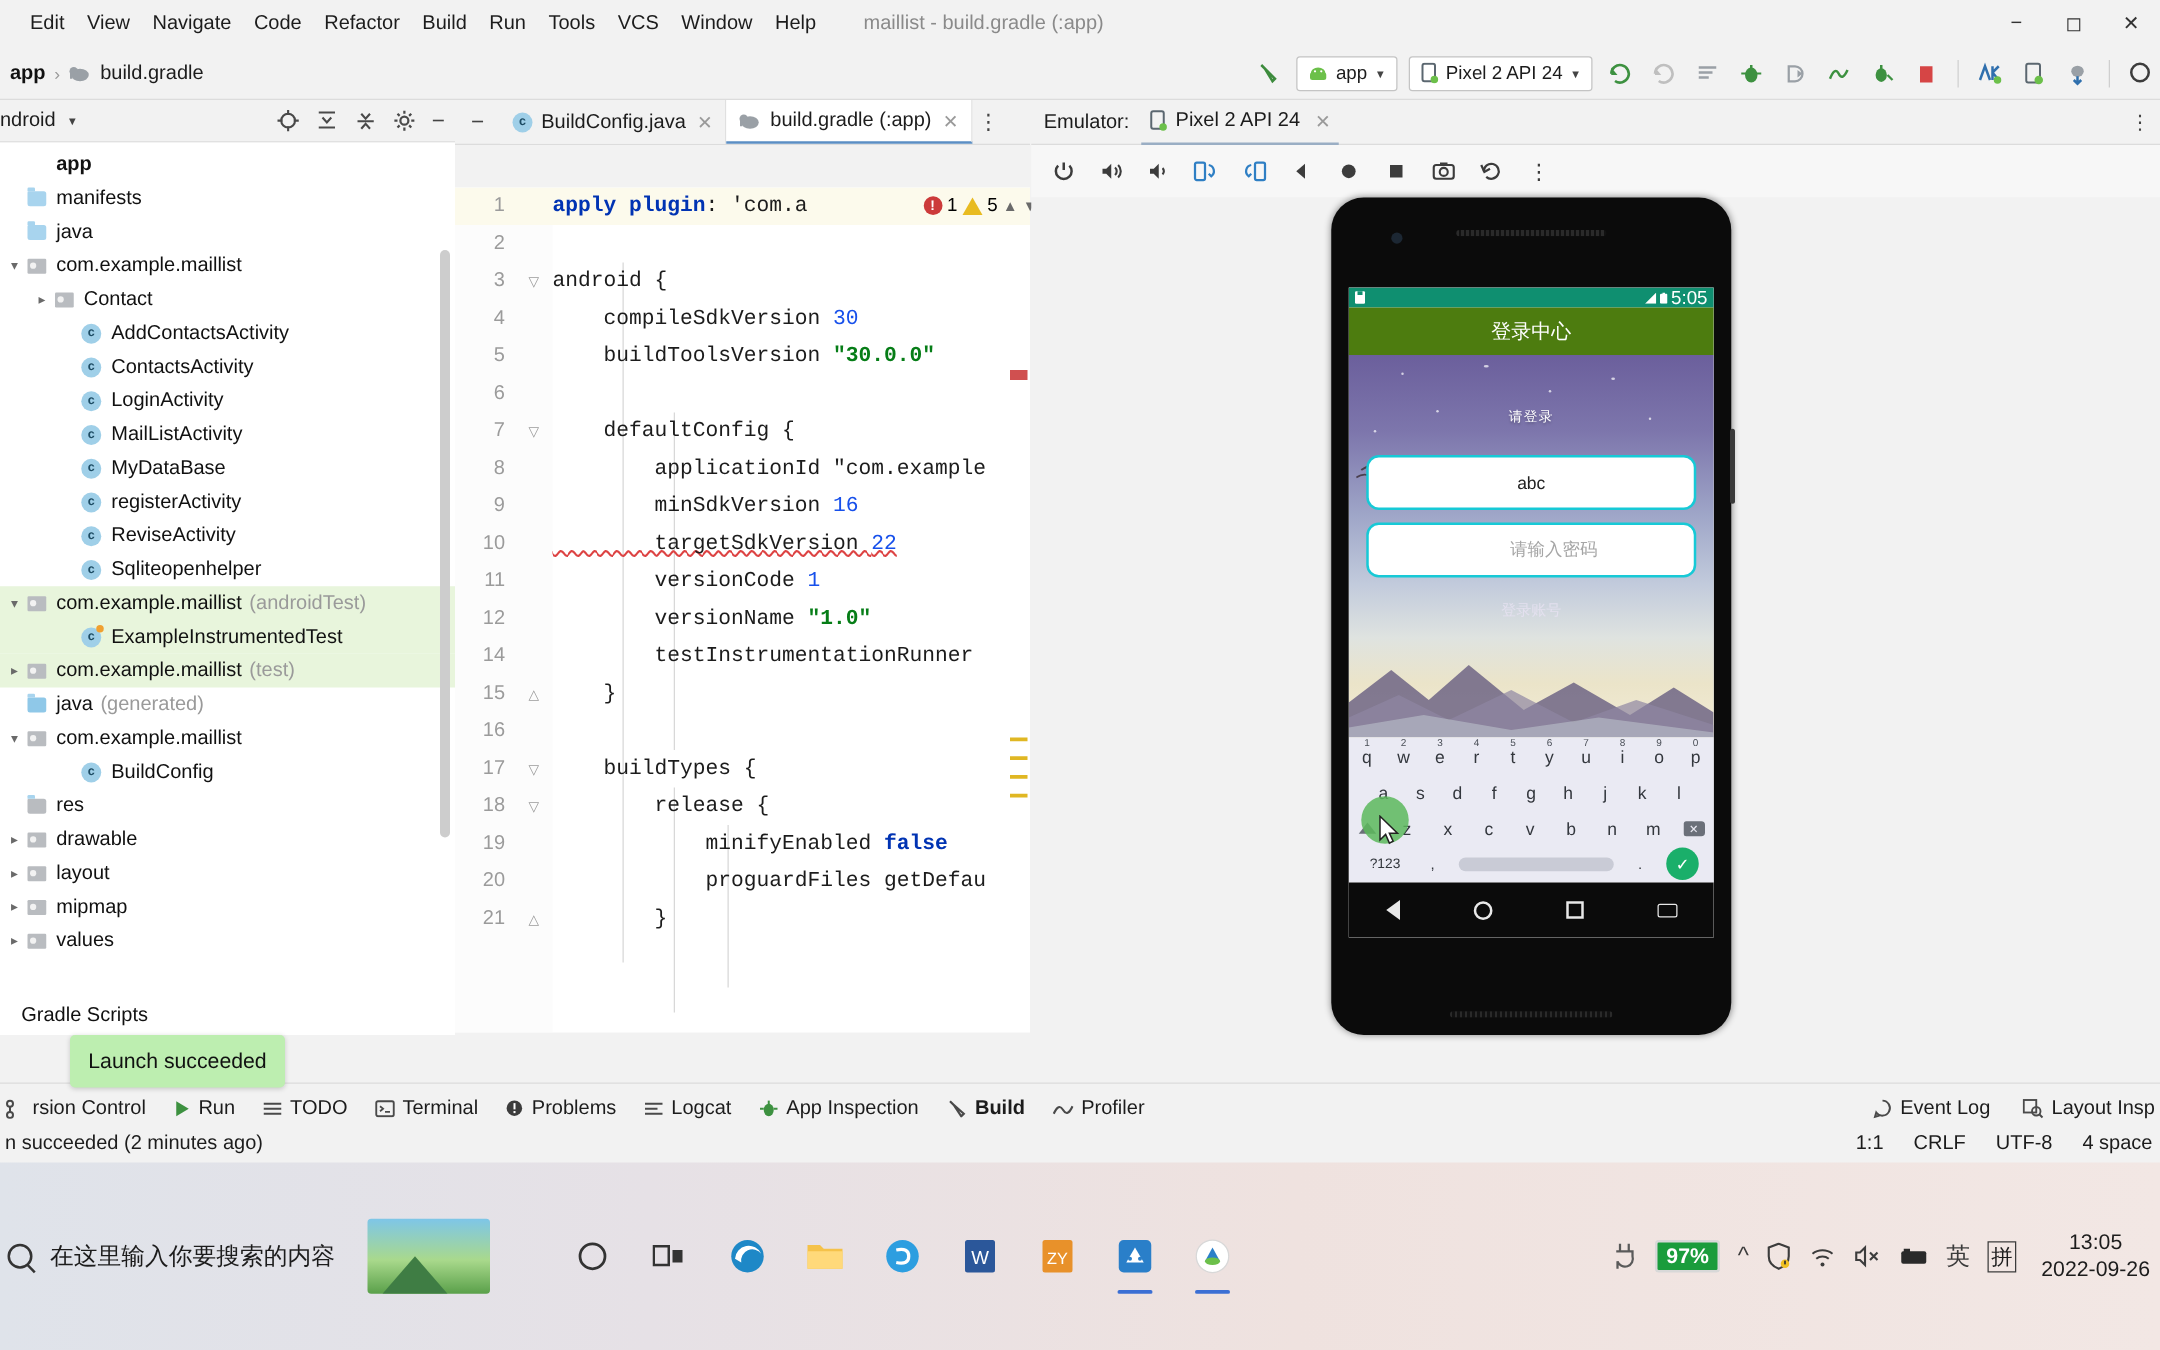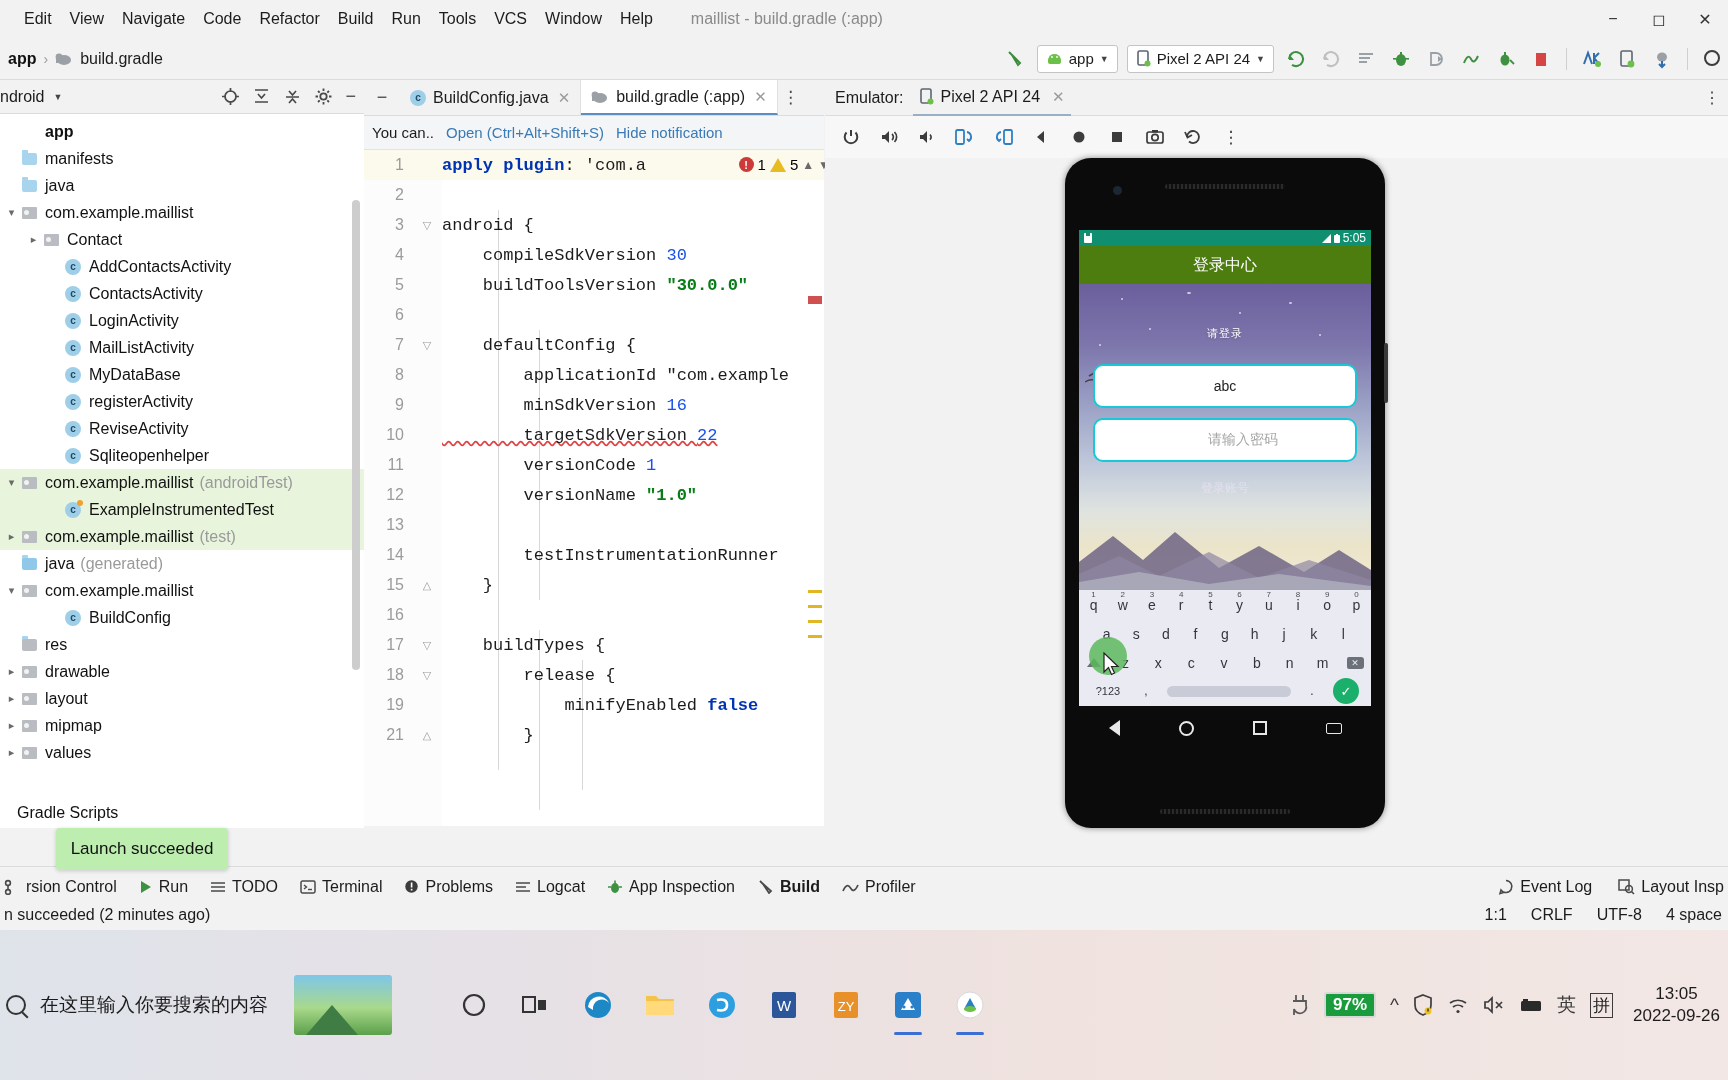--- a/index.html
+++ b/index.html
@@ -158,21 +158,21 @@
                    background-image: repeating-linear-gradient(90deg,#2a2a2a 0 2px,#111 2px 4px); }
   .phone-cam { position: absolute; left: 48px; top: 28px; width: 9px; height: 9px; border-radius: 50%; background: #1c2733; }
   .phone-btn { position: absolute; right: -3px; top: 185px; width: 4px; height: 60px; background: #3a3a3a; border-radius: 2px; }
   .phone-chin { position: absolute; left: 50%; bottom: 14px; transform: translateX(-50%);
                 width: 130px; height: 5px; background: #1f1f1f; border-radius: 3px;
                 background-image: repeating-linear-gradient(90deg,#2a2a2a 0 2px,#111 2px 4px); }
 
   .screen { position: absolute; left: 14px; top: 72px; width: 292px; height: 520px; overflow: hidden; background: #fff; }
 
   .sysbar { height: 16px; background: #0f8f70; display: flex; align-items: center;
-            padding: 0 5px; color: #fff; font-size: 12px; }
+            padding: 0 5px; color: #fff; font-size: 15px; }
   .sysbar .right { margin-left: auto; display: flex; align-items: center; gap: 3px; }
   .sd-icon { width: 8px; height: 10px; background: #fff; border-radius: 1px; position: relative; }
   .sd-icon:after { content:""; position:absolute; left:2px; top:0; width:4px; height:3px; background:#0f8f70;}
 
   .appbar { height: 38px; background: #4d7c0f; display: flex; align-items: center; justify-content: center;
             color: #fff; font-size: 16px; }
 
   .content { position: relative; height: 306px; overflow: hidden;
     background: linear-gradient(180deg,#6b5f9c 0%, #7d76ac 20%, #9fa6c8 42%, #c2cbdc 60%, #dfe3e0 74%, #ebe4c9 86%, #f2ecd6 100%); }
   .stars { position:absolute; inset:0; }
@@ -669,25 +669,20 @@
             <circle cx="4" cy="5" r="3.4" fill="#9aa0a6"></circle>
             <rect x="1" y="6" width="2" height="5" fill="#9aa0a6"></rect>
           </svg>
       </span>
       <span>build.gradle (:app)</span>
       <span class="x">✕</span>
     </div>
     <div class="tab-kebab">⋮</div>
   </div>
 
-  <div class="notif">
-    <span class="msg">You can..</span>
-    <a>Open (Ctrl+Alt+Shift+S)</a>
-    <a>Hide notification</a>
-  </div>
 
   <div class="editor">
     <div class="gutter-bg"></div>
     <div class="guide" style="left:175px; top:180px; height:270px;"></div>
     <div class="guide" style="left:134px; top:60px; height:560px;"></div>
     <div class="guide" style="left:175px; top:480px; height:180px;"></div>
     <div class="guide" style="left:218px; top:510px; height:130px;"></div>
     <div id="codebody">
         <div class="code-line cur">
           <span class="lnum">1</span>
@@ -743,25 +738,20 @@
           <span class="lnum">11</span>
           <span class="fold"></span>
           <span class="code">        versionCode <span class="num">1</span></span>
         </div>
         <div class="code-line">
           <span class="lnum">12</span>
           <span class="fold"></span>
           <span class="code">        versionName <span class="str">"1.0"</span></span>
         </div>
         <div class="code-line">
-          <span class="lnum">13</span>
-          <span class="fold"></span>
-          <span class="code"></span>
-        </div>
-        <div class="code-line">
           <span class="lnum">14</span>
           <span class="fold"></span>
           <span class="code">        testInstrumentationRunner</span>
         </div>
         <div class="code-line">
           <span class="lnum">15</span>
           <span class="fold">△</span>
           <span class="code">    }</span>
         </div>
         <div class="code-line">
@@ -776,20 +766,25 @@
         </div>
         <div class="code-line">
           <span class="lnum">18</span>
           <span class="fold">▽</span>
           <span class="code">        release {</span>
         </div>
         <div class="code-line">
           <span class="lnum">19</span>
           <span class="fold"></span>
           <span class="code">            minifyEnabled <span class="kw">false</span></span>
+        </div>
+        <div class="code-line">
+          <span class="lnum">20</span>
+          <span class="fold"></span>
+          <span class="code">            proguardFiles getDefau</span>
         </div>
         <div class="code-line">
           <span class="lnum">21</span>
           <span class="fold">△</span>
           <span class="code">        }</span>
         </div>
       </div>
 
   </div>
 

